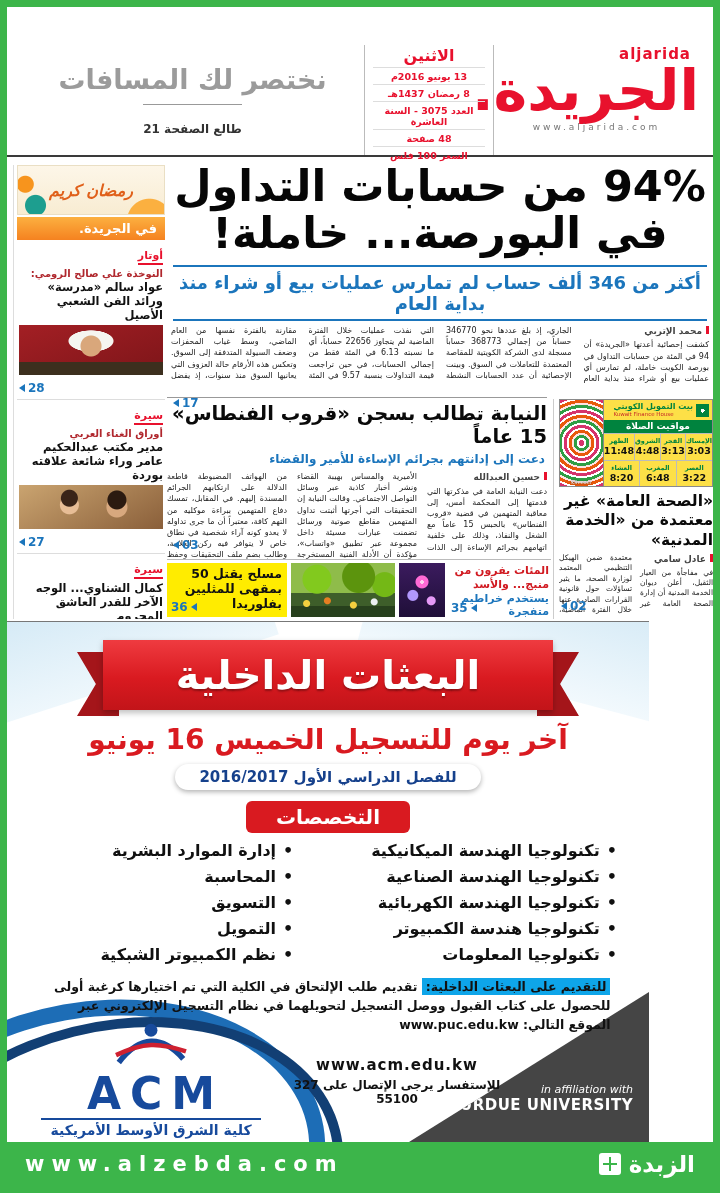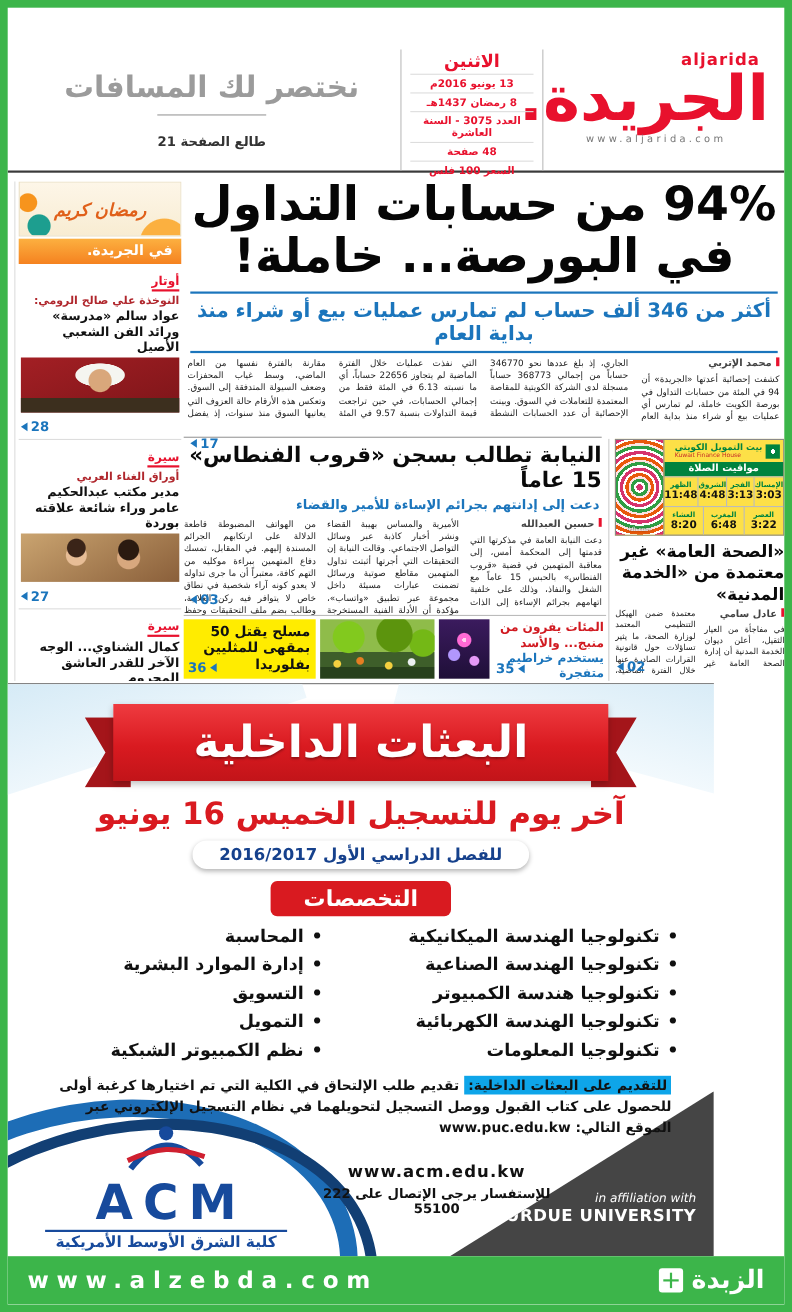--- a/index.html
+++ b/index.html
@@ -394,27 +394,27 @@
     </div>
 
     <div class="deadline">آخر يوم للتسجيل الخميس 16 يونيو</div>
     <div class="semester">للفصل الدراسي الأول 2016/2017</div>
     <div class="majors-title">التخصصات</div>
 
     <div class="majors">
       <ul class="majors-col">
         <li>تكنولوجيا الهندسة الميكانيكية</li>
         <li>تكنولوجيا الهندسة الصناعية</li>
+        <li>تكنولوجيا الهندسة الكهربائية</li>
         <li>تكنولوجيا هندسة الكمبيوتر</li>
-        <li>تكنولوجيا الهندسة الكهربائية</li>
         <li>تكنولوجيا المعلومات</li>
       </ul>
       <ul class="majors-col biz">
+        <li>إدارة الموارد البشرية</li>
         <li>المحاسبة</li>
-        <li>إدارة الموارد البشرية</li>
         <li>التسويق</li>
         <li>التمويل</li>
         <li>نظم الكمبيوتر الشبكية</li>
       </ul>
     </div>
 
     <p class="apply">
       <mark>للتقديم على البعثات الداخلية:</mark>
       <span>تقديم طلب الإلتحاق في الكلية التي تم اختيارها كرغبة أولى للحصول على كتاب القبول ووصل التسجيل لتحويلهما في نظام التسجيل الإلكتروني عبر الموقع التالي:</span>
       <span class="apply-url">www.puc.edu.kw</span>
@@ -425,21 +425,21 @@
         <circle cx="50" cy="9" r="7" fill="#174a9c"></circle>
         <path d="M15 44 C 38 14, 62 14, 85 40" stroke="#174a9c" fill="none" stroke-width="6"></path>
         <path d="M12 36 C 42 22, 58 22, 88 32" stroke="#cf2030" fill="none" stroke-width="5"></path>
       </svg>
       <div class="acm-name">ACM</div>
       <div class="acm-college">كلية الشرق الأوسط الأمريكية</div>
     </div>
 
     <div class="contact">
       <div class="contact-url">www.acm.edu.kw</div>
-      <div class="contact-phone">للإستفسار يرجى الإتصال على 222 55100</div>
+      <div class="contact-phone">للإستفسار يرجى الإتصال على 327 55100</div>
     </div>
 
     <div class="purdue">
       <div class="purdue-inner">
         <div class="pu1">in affiliation with</div>
         <div class="pu2">PURDUE UNIVERSITY</div>
       </div>
     </div>
   </section>
 

